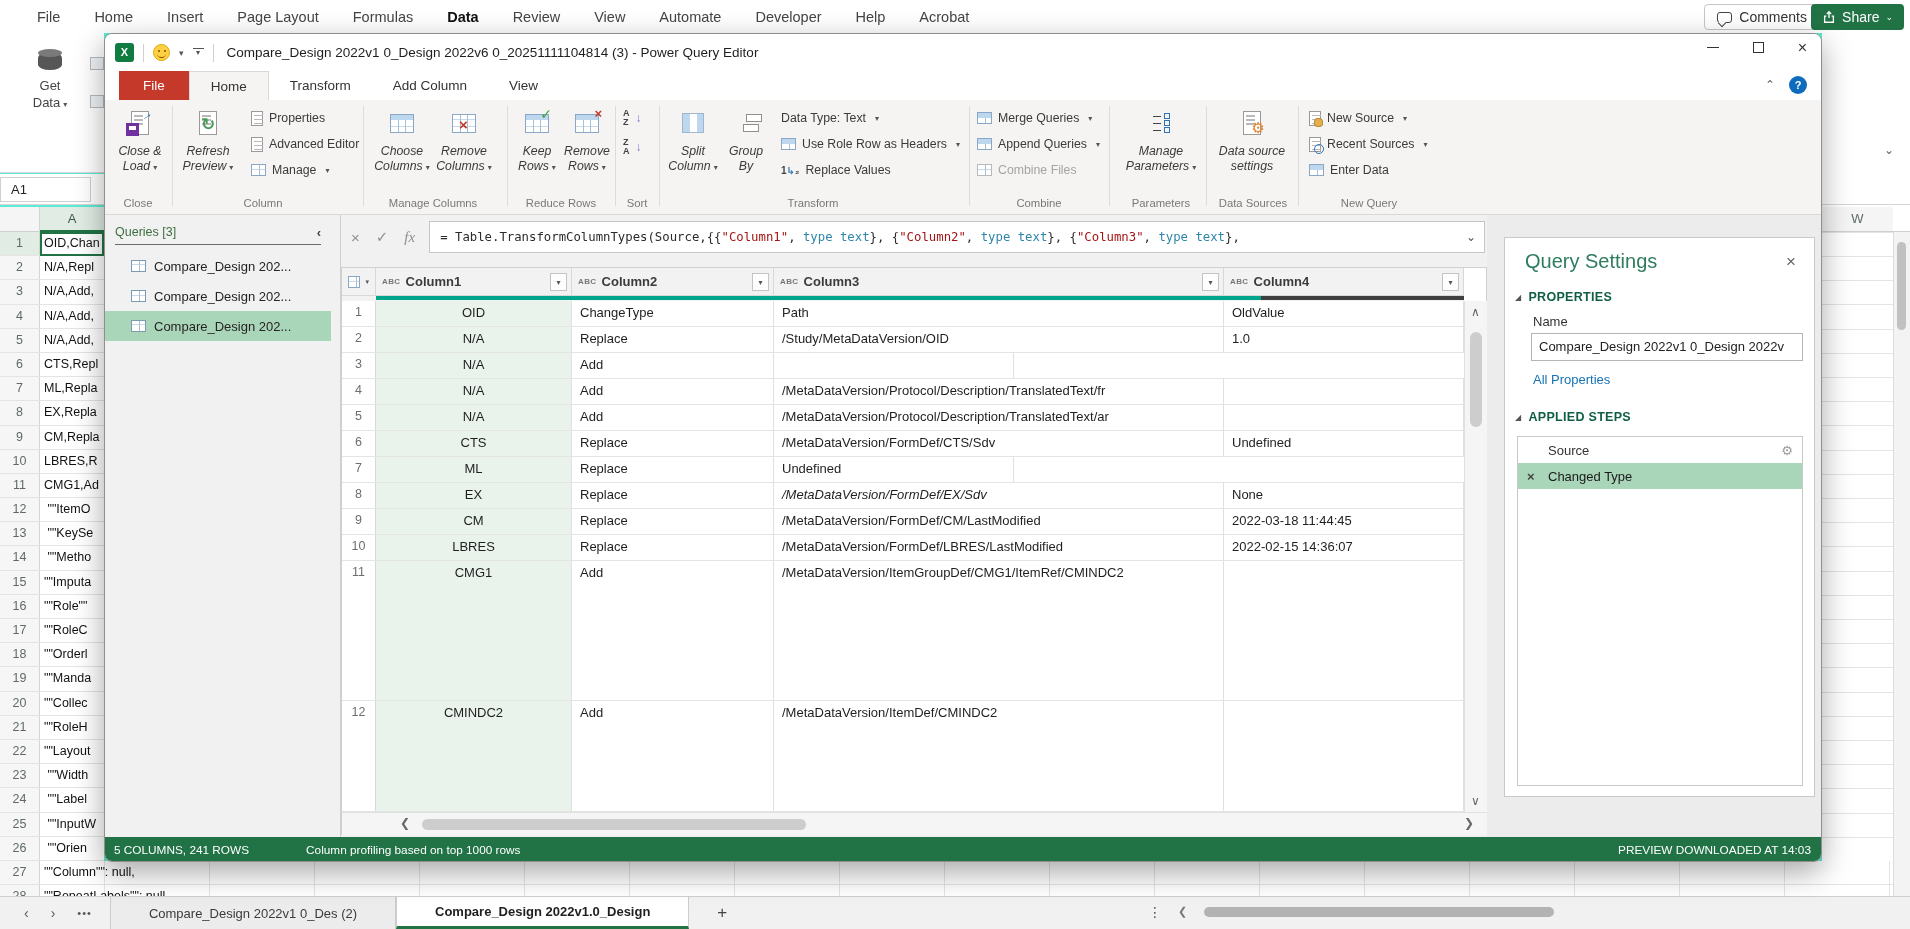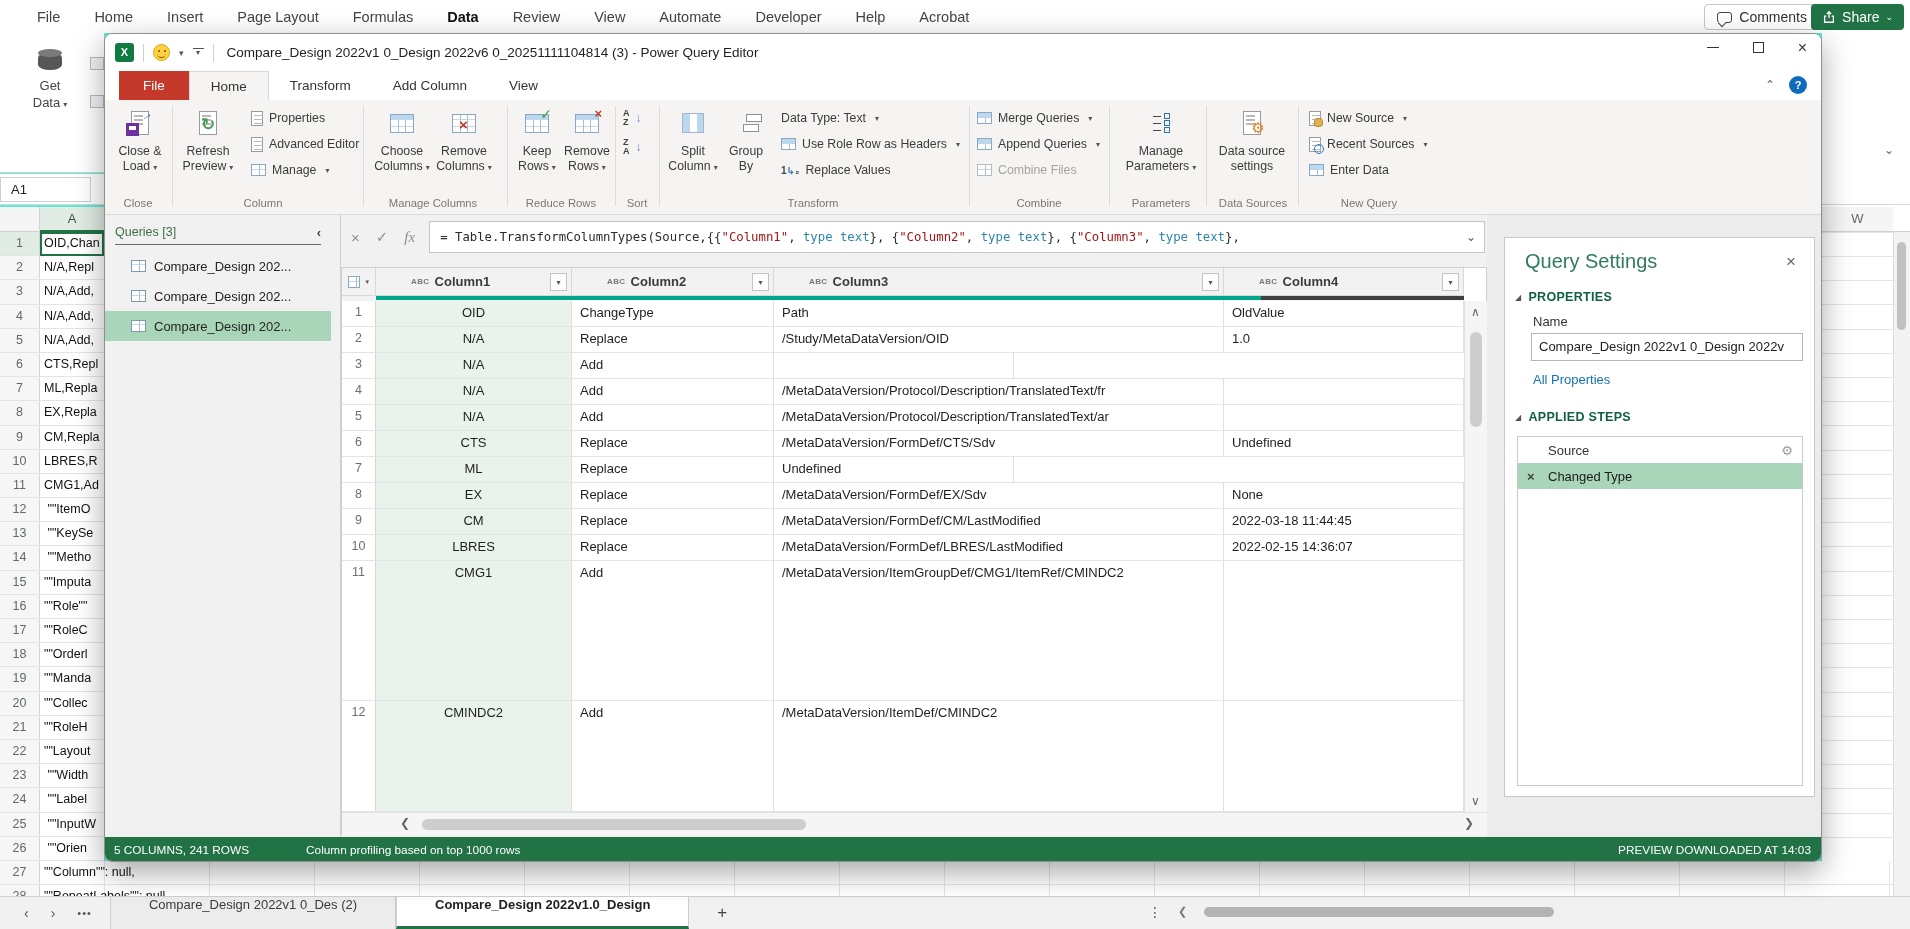--- a/index.html
+++ b/index.html
@@ -38,21 +38,21 @@
   #xl-right-ribbon { left:1822px; top:33px; width:88px; height:172px; background:#fff; border-bottom:1px solid #d6d6d6; }
   #xl-right-fbar { left:1822px; top:205px; width:88px; height:27px; background:#fff; border-bottom:1px solid #cfcfcf; }
   #xl-colW { left:1822px; top:207px; width:71px; height:25px; background:#f5f5f5; border-bottom:1px solid #cfcfcf; color:#5f6a66; font-size:13px; text-align:center; line-height:23px; }
   #xl-right-grid { left:1822px; top:232px; width:71px; height:629px; background:repeating-linear-gradient(0deg,#fff 0 23.2px,#e4e4e4 23.2px 24.2px); }
   #xl-vscroll { left:1893px; top:232px; width:17px; height:664px; background:#f3f3f3; border-left:1px solid #dcdcdc; }
   #xl-vthumb { left:1897px; top:242px; width:9px; height:88px; background:#c1c1c1; border-radius:5px; }
   .chev { color:#666; font-size:12px; }
   
   #tabbar { left:0; top:896px; width:1910px; height:33px; background:#f1f1f1; border-top:1px solid #cfcfcf; display:flex; align-items:stretch; }
   #tabbar .navs { display:flex; align-items:center; gap:22px; padding:0 18px 0 24px; color:#555; font-size:14px; }
-  .sheet-tab { display:flex; padding:0 38px; font-size:13px; color:#3b3b3b; background:#ececec; border-left:1px solid #cdcdcd; border-right:1px solid #cdcdcd; position:relative; }
+  .sheet-tab { display:flex; align-items:center; padding:0 38px; font-size:13px; color:#3b3b3b; background:#ececec; border-left:1px solid #cdcdcd; border-right:1px solid #cdcdcd; position:relative; }
   .sheet-tab.active { background:#fff; color:#1f1f1f; font-weight:bold; border-bottom:3px solid var(--green); }
   #add-sheet { display:flex; align-items:center; padding:0 28px; color:#444; font-size:17px; }
   #tab-kebab { position:absolute; left:1148px; top:904px; color:#555; font-size:14px; }
   #tab-scroll { left:1178px; top:907px; width:722px; height:11px; }
   #tab-scroll .arrow { position:absolute; left:0; top:-2px; color:#777; font-size:11px; }
   #tab-scroll .thumb { position:absolute; left:26px; top:0; width:350px; height:10px; background:#b3b3b3; border-radius:5px; }
 
   
   #pq { left:104px; top:33px; width:1718px; height:829px; background:#fff; border:1px solid #8f8f8f; border-radius:8px; box-shadow:0 10px 30px rgba(0,0,0,.35); overflow:hidden; }
   #pq .in { position:absolute; }
@@ -75,21 +75,21 @@
   .pqtab.file { background:var(--file-red); color:#fff; margin-left:14px; padding:0 24px; }
   .pqtab.active { background:#f5f4f3; border:1px solid #d8d8d8; border-bottom:none; }
   #pq-tabright { position:absolute; right:14px; top:42px; display:flex; gap:14px; align-items:center; }
   .helpq { width:18px; height:18px; border-radius:50%; background:#0f6cbd; color:#fff; font-size:11px; font-weight:bold; text-align:center; line-height:18px; }
 
   #pq-ribbon { left:0; top:66px; width:100%; height:115px; background:#f5f4f3; border-bottom:1px solid #d8d8d8; }
   .vsep { position:absolute; top:6px; width:1px; height:100px; background:#dcdcdc; }
   .rb { position:absolute; top:4px; text-align:center; cursor:default; }
   .rb.big { height:92px; }
   .rb .bi { height:38px; display:flex; align-items:center; justify-content:center; margin-bottom:2px; }
-  .rb .bl { font-size:12.3px; color:#3b3b3b; line-height:14.5px; }
+  .rb .bl { font-size:12.3px; color:#3b3b3b; line-height:14.5px;font-style:italic; }
   .car { font-size:8px; color:#555; margin-left:3px; }
   .rb.sm { display:flex; align-items:center; gap:6px; font-size:12.3px; color:#3b3b3b; height:22px; text-align:left; white-space:nowrap; }
   .rb.sm.dis { color:#a6a4a2; }
   .glabels span { position:absolute; top:97px; width:130px; margin-left:-65px; text-align:center; font-size:11.3px; color:#7a7876; }
   
   .tico { width:24px; height:19px; border:1px solid #8aa7c6; background-color:#fff;
     background-image:linear-gradient(#bdd7ee 0 5px, rgba(0,0,0,0) 5px),
       repeating-linear-gradient(90deg, rgba(0,0,0,0) 0 6.6px, #a8bfd8 6.6px 7.6px),
       repeating-linear-gradient(0deg, rgba(0,0,0,0) 0 5.5px, #c9d8ea 5.5px 6.5px);
     position:relative; }
@@ -135,21 +135,21 @@
   #queries-head { position:absolute; left:10px; top:10px; width:206px; border-bottom:1px solid #6a6a6a; padding-bottom:4px; font-size:12.5px; color:#3f6e3f; display:flex; justify-content:space-between; }
   #queries-head .coll { color:#444; font-size:13px; font-weight:bold; }
   .qitem { position:absolute; left:0; width:226px; height:30px; display:flex; align-items:center; gap:8px; padding-left:26px; font-size:13px; color:#252423; }
   .qitem.sel { background:var(--sel-green); }
   .qitem .tico { border-color:#7d9ab5; }
 
   
   #grid { left:236px; top:233px; width:1146px; height:568px; background:#fff; border:1px solid #cfcfcf; }
   #grid-head { position:absolute; left:0; top:0; height:28px; width:1122px; background:#f2f2f2; border-bottom:1px solid #d8d8d8; display:flex; }
   .gh { border-right:1px solid #d8d8d8; display:flex; align-items:center; padding:0 6px; gap:5px; position:relative; }
-  .gh .abc { font-size:8px; font-weight:bold; color:#777; letter-spacing:.4px;margin-left:29px; }
+  .gh .abc { font-size:8px; font-weight:bold; color:#777; letter-spacing:.4px; }
   .gh .nm { font-size:13px; font-weight:bold; color:#3b3b3b; }
   .gh .flt { position:absolute; right:4px; width:17px; height:18px; border:1px solid #c4c4c4; background:#fdfdfd; color:#555; font-size:8px; text-align:center; line-height:17px; }
   #qbar { position:absolute; left:0; top:28px; height:5px; width:1122px; background:#f2f2f2; }
   #qbar .teal { position:absolute; left:34px; top:0; height:4px; width:885px; background:var(--teal); }
   #qbar .dark { position:absolute; left:919px; top:0; height:4px; width:203px; background:#3f3f3f; }
   #grid-rows { position:absolute; left:0; top:33px; width:1122px; height:511px; overflow:hidden; }
   .grow { display:flex; border-bottom:1px solid #e4e4e4; }
   .grow .gc { border-right:1px solid #e0e0e0; font-size:13px; color:#1f1f1f; padding:4px 8px 0; white-space:pre; overflow:hidden; }
   .grow .gn { width:34px; flex:none; text-align:center; color:#6e6e6e; font-size:12.5px; border-right:1px solid #d8d8d8; padding-top:4px; }
   .grow .c0 { background:var(--tint);text-align:center; }
@@ -712,21 +712,21 @@
           <div class="grow" style="height: 26px;">
             <div class="gn">7</div>
             <div class="gc c0" style="width: 196px;">ML</div>
             <div class="gc" style="width: 202px;">Replace</div>
             <div class="gc" style="width: 240px;">Undefined</div>
           </div>
           <div class="grow" style="height: 26px;">
             <div class="gn">8</div>
             <div class="gc c0" style="width: 196px;">EX</div>
             <div class="gc" style="width: 202px;">Replace</div>
-            <div class="gc" style="width: 450px;">/MetaDataVersion/FormDef/EX/Sdv</div>
+            <div class="gc" style="width: 450px; font-style: italic;">/MetaDataVersion/FormDef/EX/Sdv</div>
             <div class="gc" style="width: 240px;">None</div>
           </div>
           <div class="grow" style="height: 26px;">
             <div class="gn">9</div>
             <div class="gc c0" style="width: 196px;">CM</div>
             <div class="gc" style="width: 202px;">Replace</div>
             <div class="gc" style="width: 450px;">/MetaDataVersion/FormDef/CM/LastModified</div>
             <div class="gc" style="width: 240px;">2022-03-18 11:44:45</div>
           </div>
           <div class="grow" style="height: 26px;">

